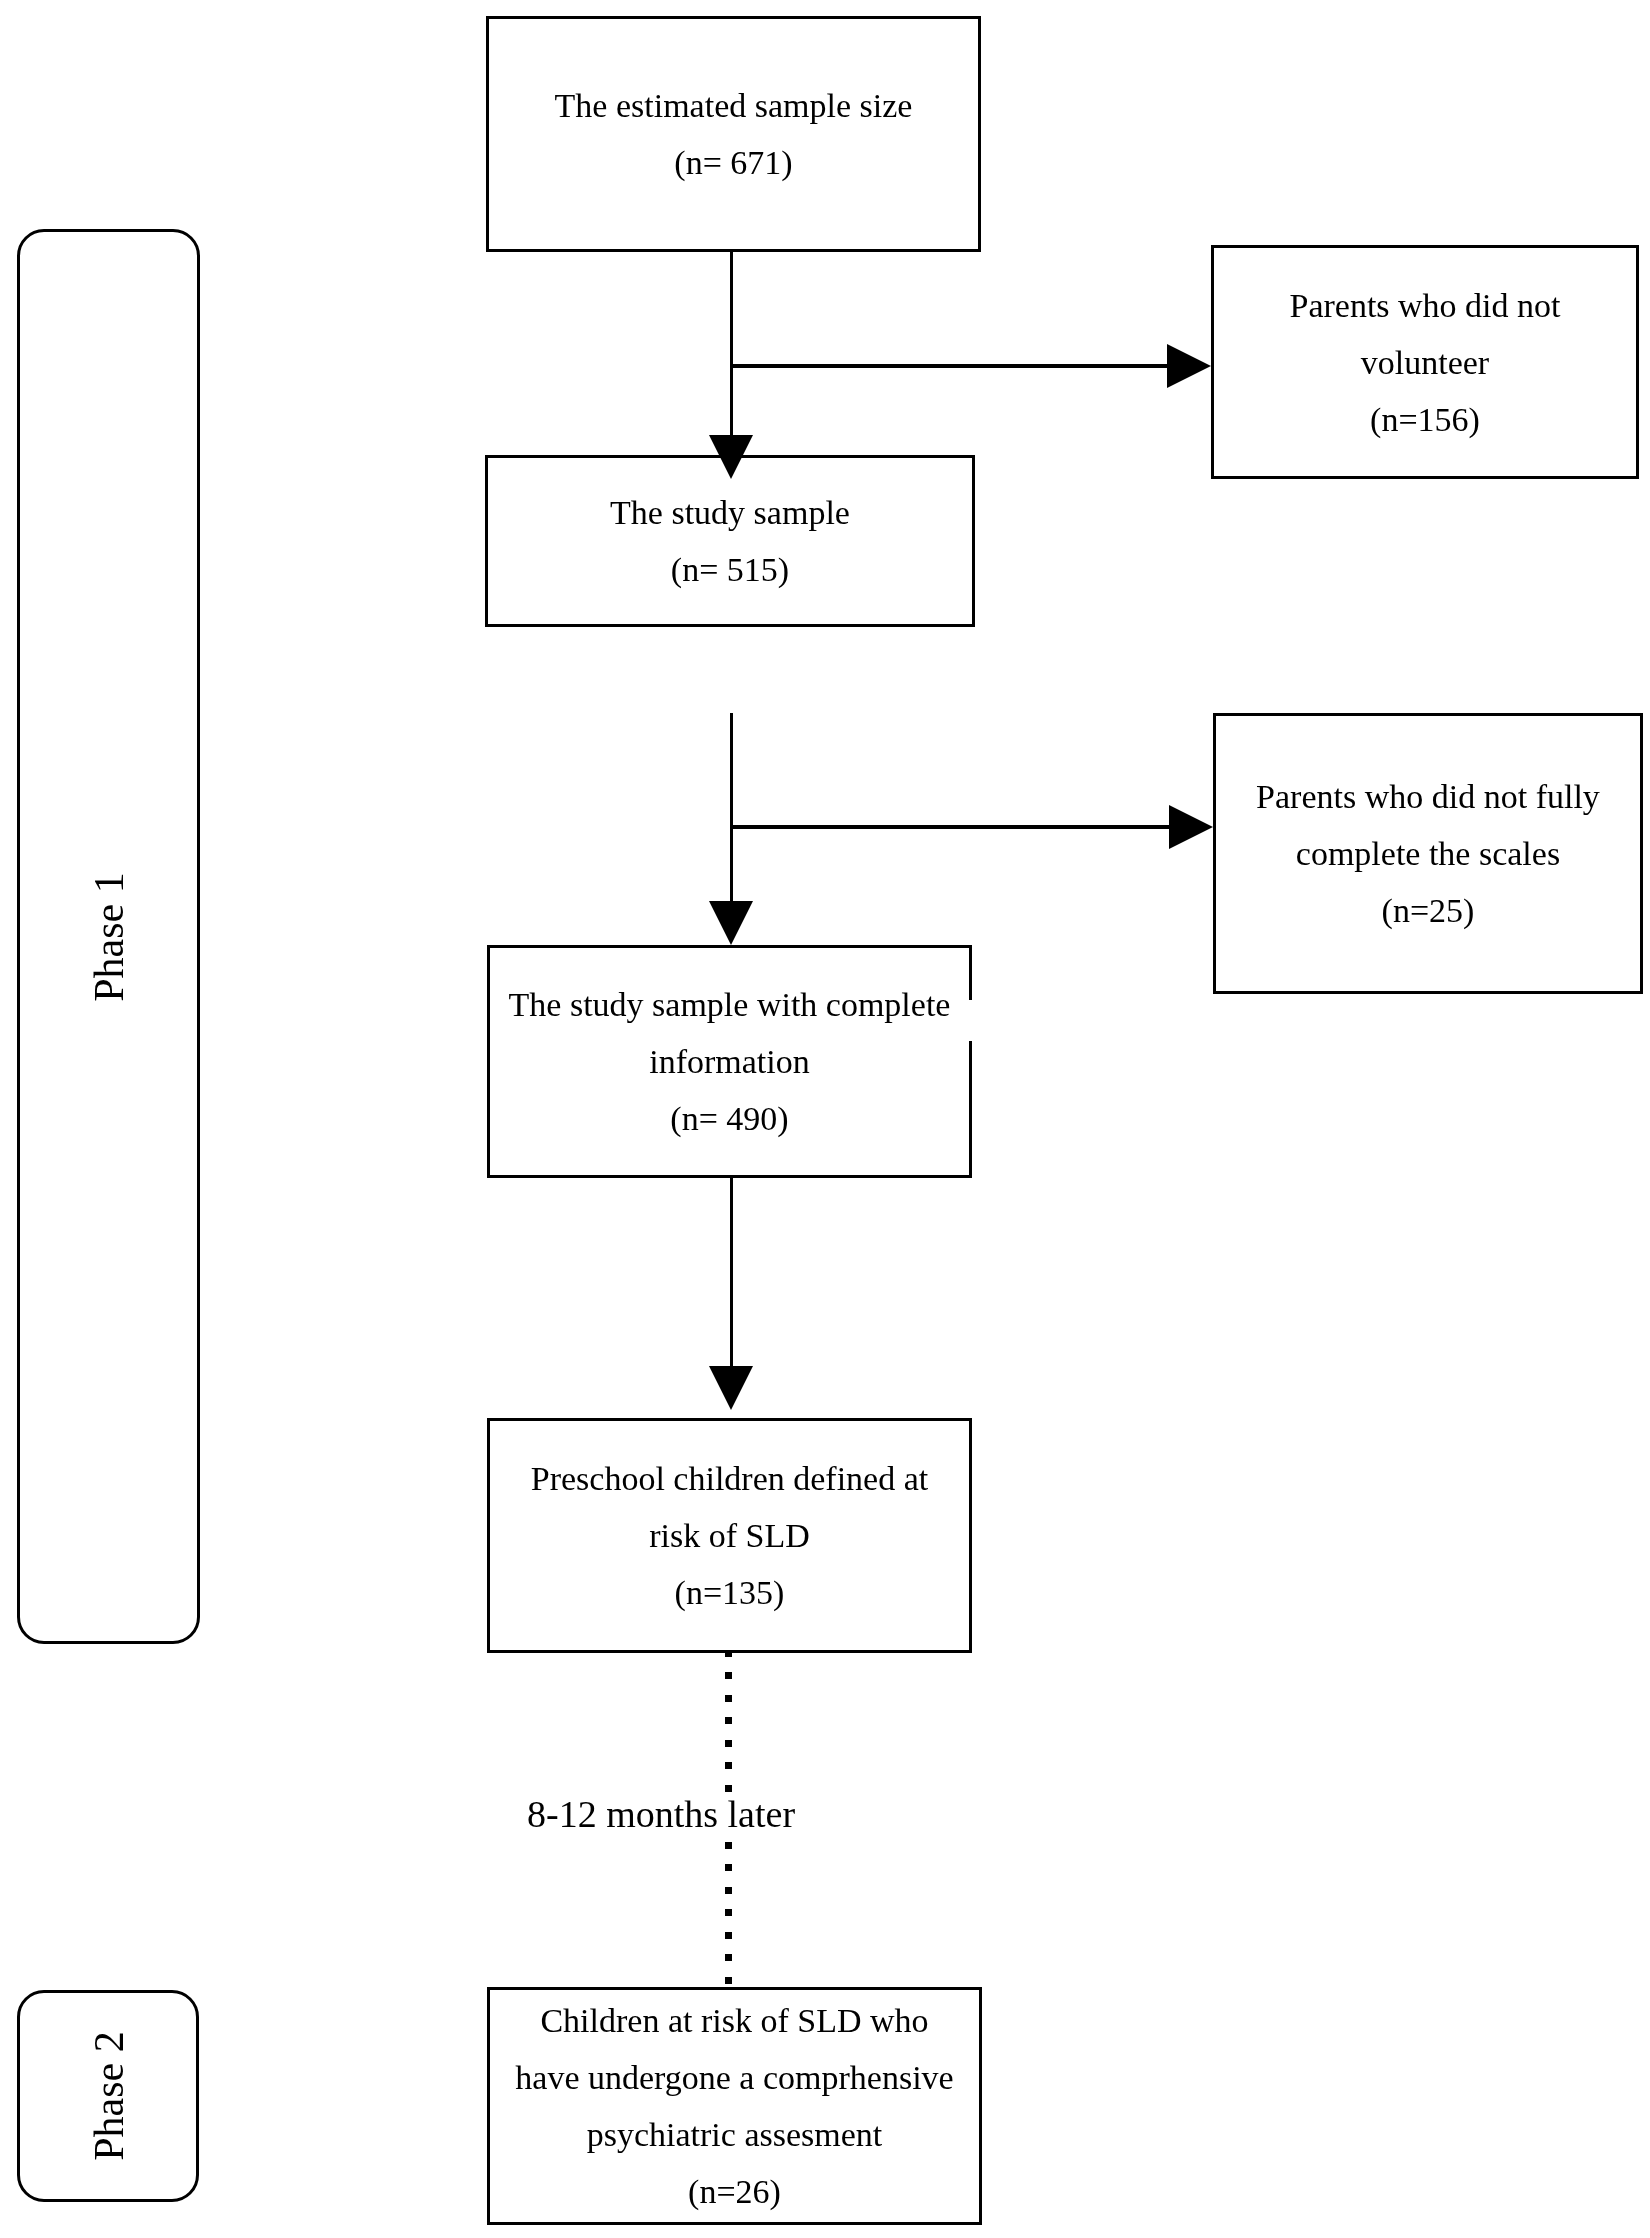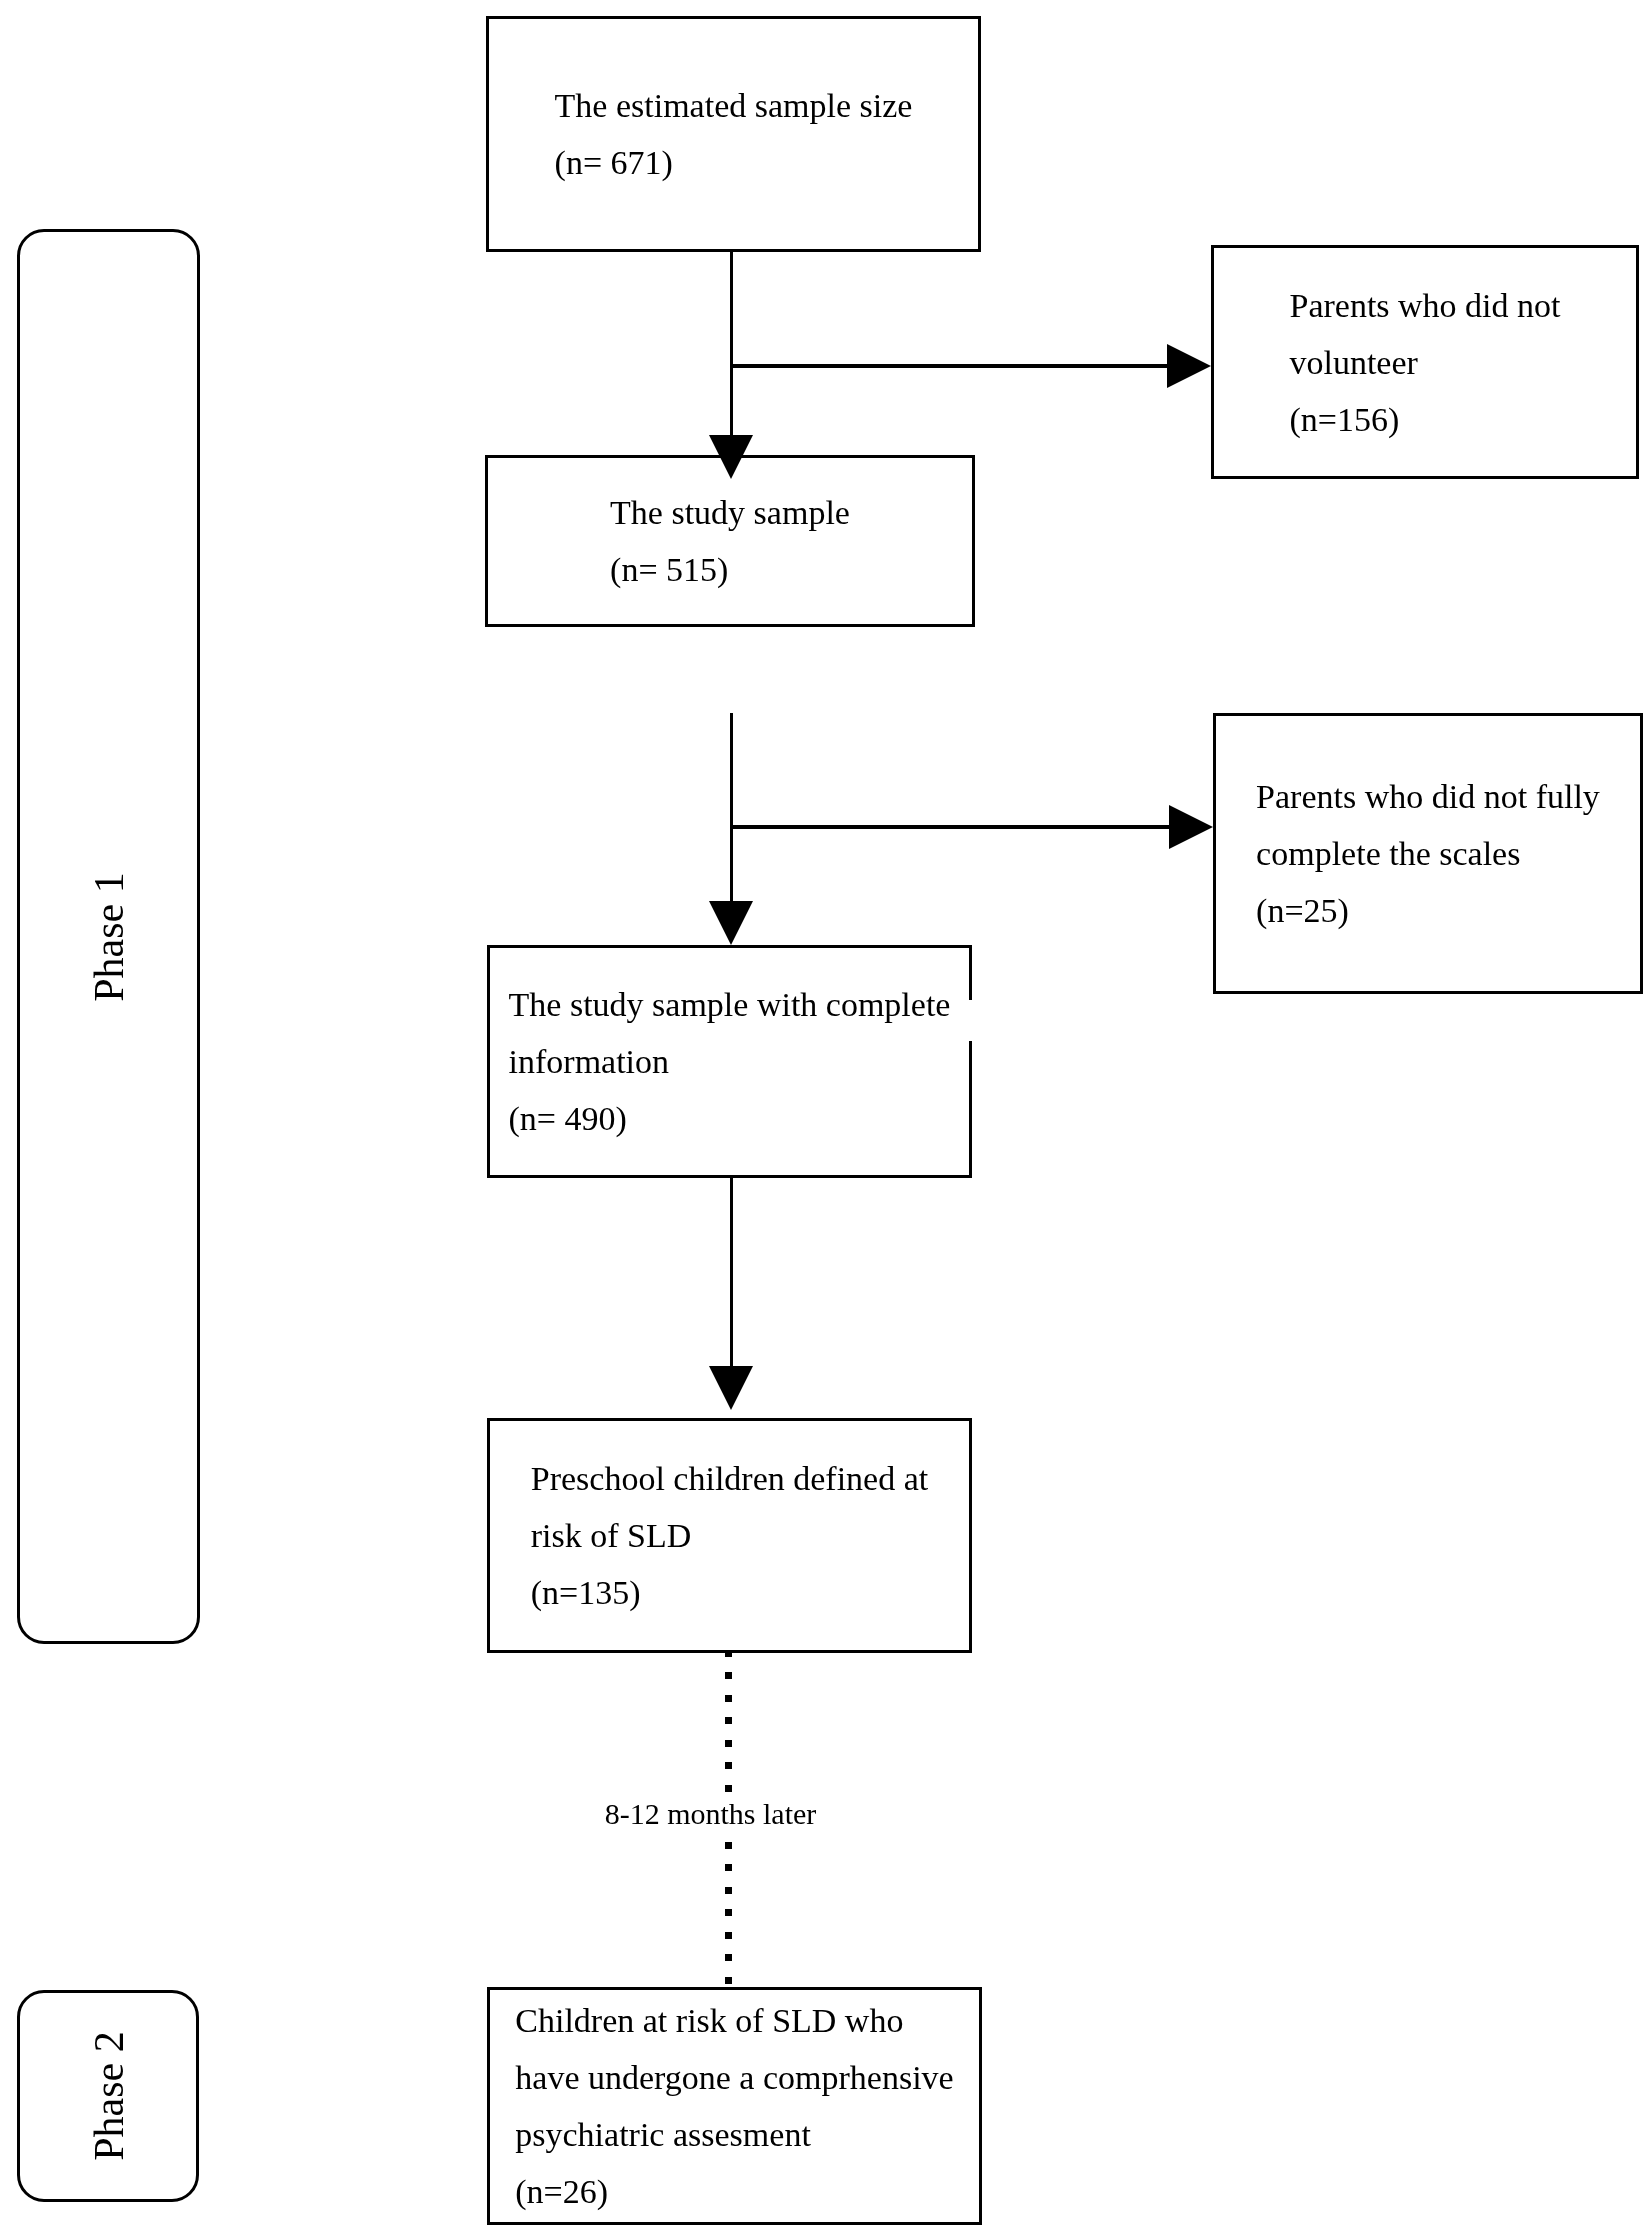--- a/index.html
+++ b/index.html
@@ -9,20 +9,21 @@
     background: #ffffff;
     color: #000000;
     font-family: "Liberation Serif", "DejaVu Serif", serif;
     overflow: hidden;
   }
   .box {
     position: absolute;
     border: 3.7px solid #000;
     background: #fff;
     display: flex; align-items: center; justify-content: center;
+    text-align: center;
     font-size: 34px;
     line-height: 57px;
     white-space: pre-line;
     box-sizing: border-box;
   }
   .phase {
     position: absolute;
     border: 3.7px solid #000;
     border-radius: 27px;
     background: #fff;
@@ -47,22 +48,22 @@
     border-top: 22px solid transparent;
     border-bottom: 22px solid transparent;
     border-left: 44px solid #000;
   }
   .dotted {
     position: absolute; width: 6.8px;
     background: repeating-linear-gradient(to bottom, #000 0 6.8px, transparent 6.8px 22.5px);
   }
   .caption {
     position: absolute;
-    font-size: 30px;
-    text-align: center;
+    font-size: 38px;
+    text-align: left;
     line-height: 52px;
   }
   .patch { position: absolute; background: #fff; }
 </style>
 </head>
 <body>
 
 <div class="phase" style="left:17px; top:229px; width:183px; height:1415px;">
   <span class="rot">Phase 1</span>
 </div>

